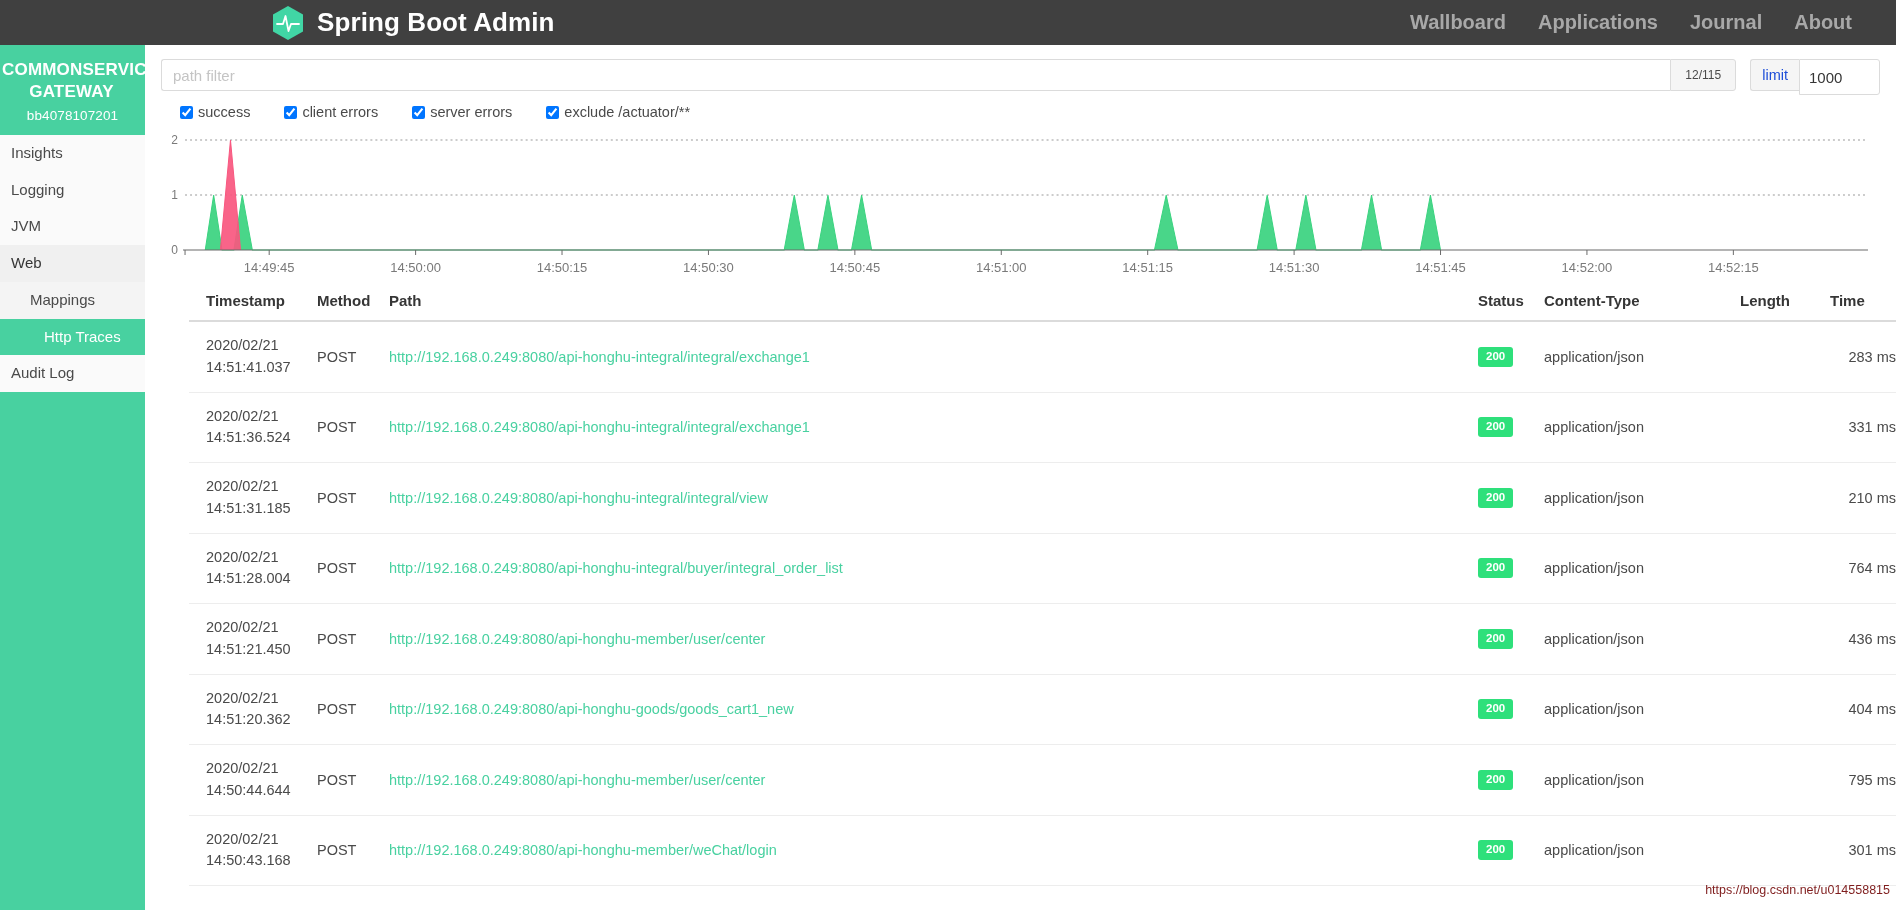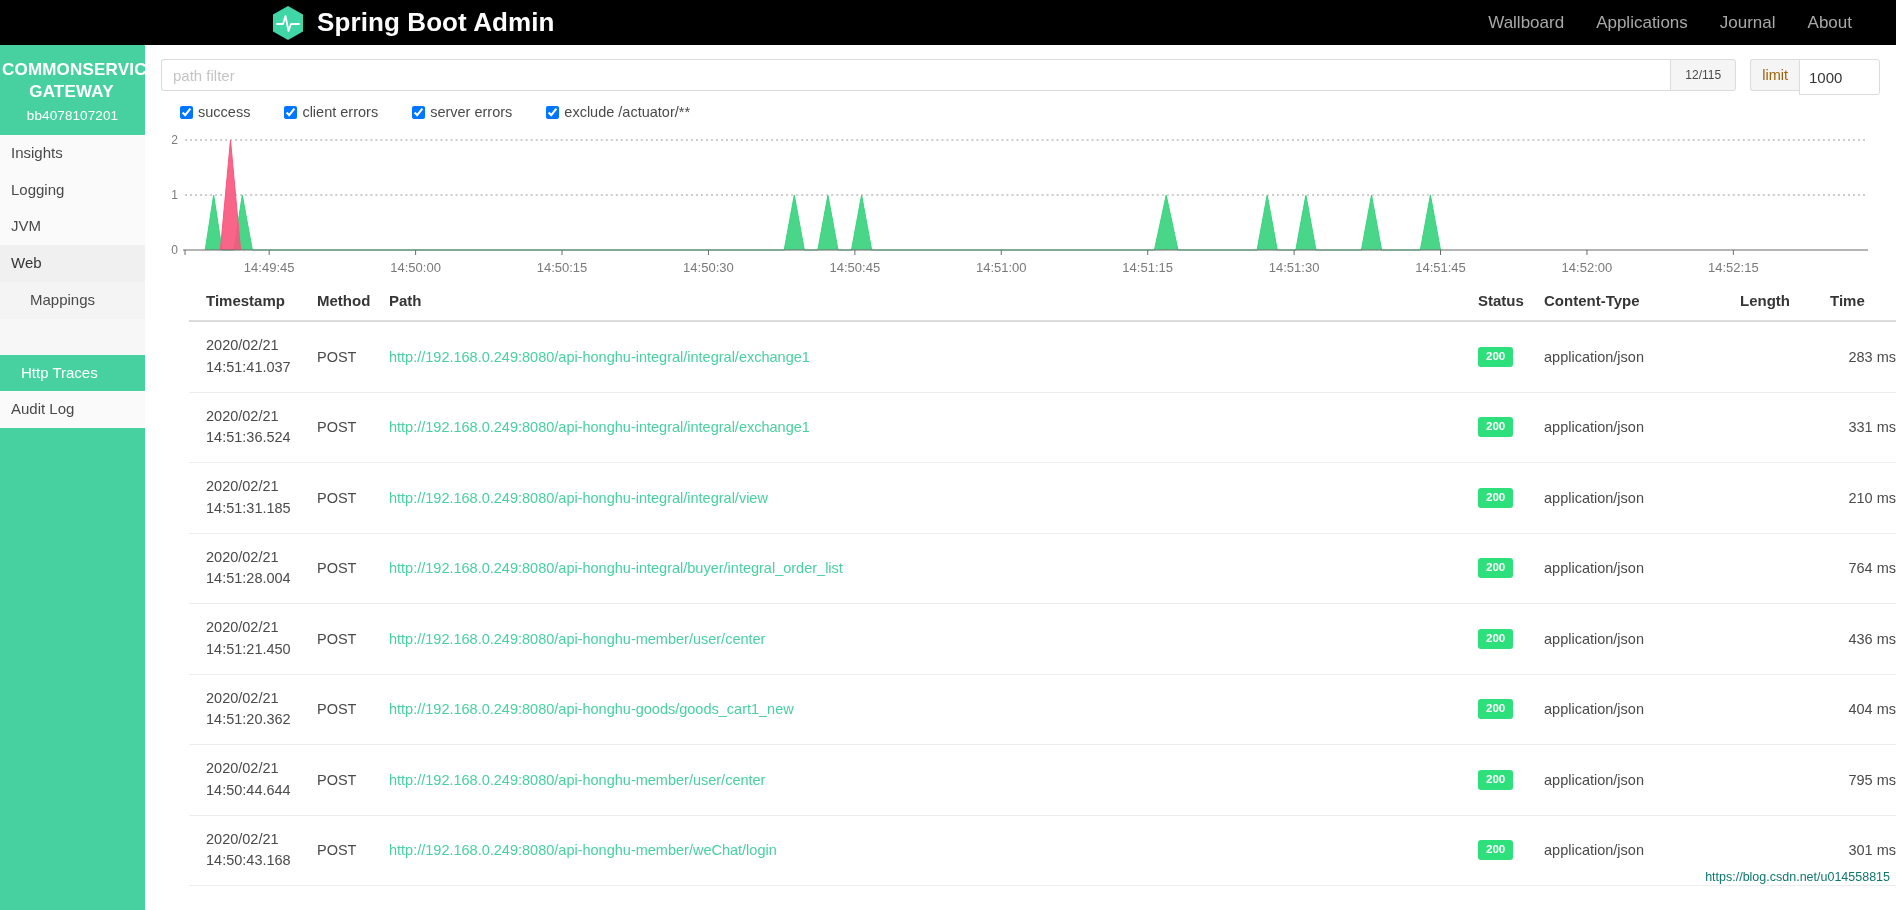--- a/index.html
+++ b/index.html
@@ -8,21 +8,21 @@
     height: 910px;
     overflow: hidden;
     font-family: "Liberation Sans", sans-serif;
     background: #ffffff;
     color: #363636;
   }
 
   
   .navbar {
     height: 45px;
-    background: #000000;
+    background: #404040;
     display: flex;
     align-items: center;
     position: relative;
   }
   .brand {
     display: flex;
     align-items: center;
     gap: 13px;
     margin-left: 272px;
   }
@@ -36,24 +36,25 @@
   }
   .nav-right {
     position: absolute;
     right: 44px;
     display: flex;
     align-items: center;
     gap: 32px;
   }
   .nav-link {
     color: #a8a8a8;
-    font-size: 17px;
+    font-size: 20px;
     text-decoration: none;
     white-space: nowrap;
     cursor: pointer;
+    font-weight: bold;
   }
 
   
   .layout { display: flex; height: 865px; }
 
   
   .sidebar {
     width: 145px;
     flex: 0 0 145px;
     background: #48d1a0;
@@ -93,22 +94,21 @@
     font-weight: 400;
     color: #363636;
   }
   .nav-item.sub {
     padding-left: 30px;
     background: #f4f4f4;
   }
   .nav-item.active {
     background: #48d1a0;
     color: #ffffff;
-    padding-left: 21px;
-    margin-top: 36px;
+    padding-left: 44px;
   }
   .nav-item.audit { background: #fafafa; }
   .sidebar-filler { flex: 1 1 auto; background: #48d1a0; }
 
   
   .main {
     flex: 1 1 auto;
     background: #ffffff;
     overflow: hidden;
     position: relative;
@@ -152,21 +152,21 @@
   .limit-label {
     height: 32px;
     border: 1px solid #dbdbdb;
     border-right: none;
     border-radius: 3px 0 0 3px;
     background: #f5f5f5;
     display: flex;
     align-items: center;
     padding: 0 11px;
     font-size: 14.5px;
-    color: #a16207;
+    color: #1d4ed8;
   }
   .limit-input {
     height: 36px;
     width: 81px;
     border: 1px solid #dbdbdb;
     border-radius: 0 3px 3px 0;
     padding: 0 9px;
     font-size: 15px;
     font-family: "Liberation Sans", sans-serif;
     color: #363636;
@@ -252,23 +252,23 @@
     border-radius: 3px;
     padding: 3px 8px;
     line-height: 1.2;
   }
   .time-cell { text-align: right; padding-right: 44px !important; }
   .th-time   { text-align: left !important; }
 
   .watermark {
     position: absolute;
     right: 6px;
-    bottom: 26px;
+    bottom: 13px;
     font-size: 12.5px;
-    color: #0f766e;
+    color: #7f1d1d;
     white-space: nowrap;
     pointer-events: none;
   }
 </style>
 </head>
 <body>
 
 <div class="navbar">
   <div class="brand">
     <span>

